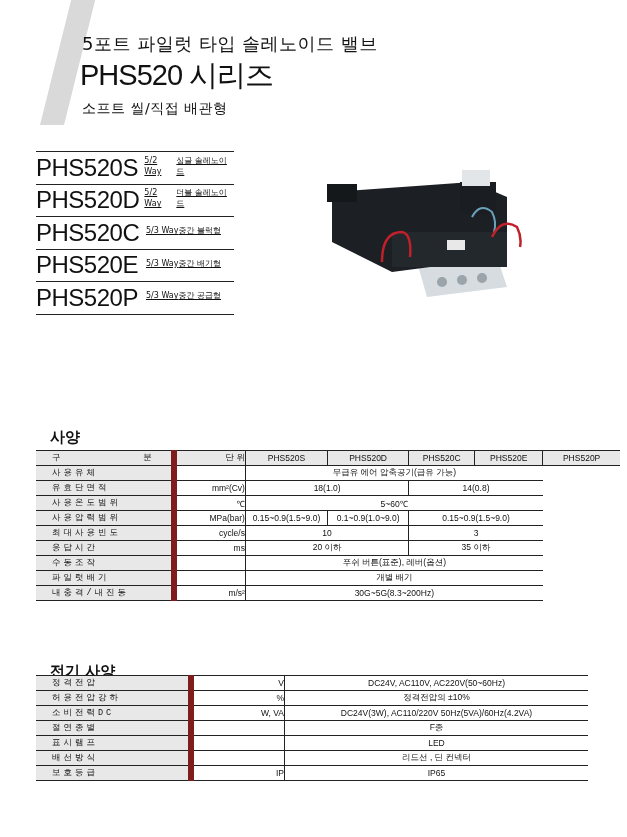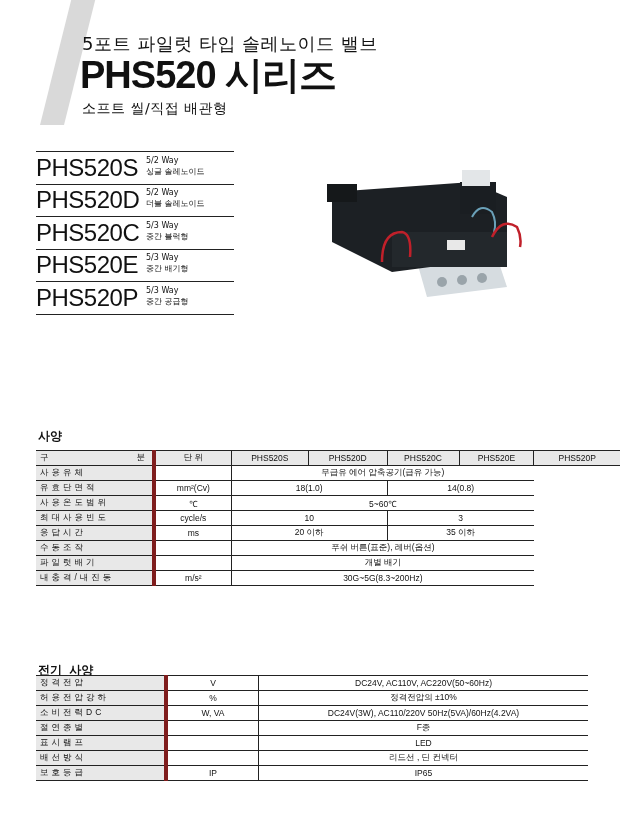--- a/index.html
+++ b/index.html
@@ -2,35 +2,35 @@
 <html><head>
 <meta charset="utf-8">
 <style>
   html, body { margin:0; padding:0; background:#fff; }
   body { width:627px; height:837px; position:relative; overflow:hidden;
          font-family:"DejaVu Sans", sans-serif; color:#111; }
   .slash { position:absolute; left:40px; top:0; width:24px; height:125px;
            background:#d9d9d9; transform:skewX(-14deg); transform-origin:bottom left; }
   .sub1 { position:absolute; left:82px; top:32px; font-size:18px; letter-spacing:0.5px; }
   .main-title { position:absolute; left:80px; top:50px; font-family:"Liberation Sans", sans-serif;
-                font-weight:bold; font-size:38px; letter-spacing:-1px; line-height:50px; }
+                font-weight:normal; font-size:29px; letter-spacing:-1px; line-height:50px; }
   .sub2 { position:absolute; left:82px; top:100px; font-size:14px; letter-spacing:0.5px; }
 
   .models { position:absolute; left:36px; top:151px; width:198px; border-top:1px solid #222; }
   .model-row { height:31.5px; border-bottom:1px solid #222; display:flex; align-items:center; }
   .model-name { font-family:"Liberation Sans", sans-serif; font-size:24px; width:110px; letter-spacing:-0.5px; }
-  .model-desc { display:flex; flex-direction:column; font-size:8px; line-height:11px; margin-top:-4px; }
+  .model-desc { display:flex; flex-direction:row; font-size:8px; line-height:11px; margin-top:-4px;text-decoration:underline; }
 
   .photo { position:absolute; left:322px; top:162px; width:230px; height:140px; }
 
-  .section-title { position:absolute; left:38px; font-size:12px; font-weight:bold;font-family:Liberation Mono, monospace; }
+  .section-title { position:absolute; left:50px; font-size:15px; font-weight:bold; }
   table { border-collapse:collapse; position:absolute; font-size:8.5px; font-family:"Liberation Sans", sans-serif; }
   td { border-bottom:1px solid #222; height:14px; padding:0; text-align:center; white-space:nowrap; }
-  td.lab { background:#e8e8e8; letter-spacing:3px; text-align:justify; text-align-last:justify; padding:0 4px; width:120px; font-size:8.5px; }
-  td.unit { width:90px; border-left:4px solid #7f1d1d; border-right:1px solid #222; }
+  td.lab { background:#e8e8e8; letter-spacing:3px; text-align:justify; text-align-last:justify; padding:0 16px; width:120px; font-size:8.5px;font-family:Liberation Mono, monospace; }
+  td.unit { width:90px; border-left:6px solid #7f1d1d; border-right:1px solid #222;text-align:right; }
   td.v { border-left:1px solid #222; }
   tr.head td { background:#e8e8e8; border-top:1px solid #222; }
 </style>
 </head>
 <body>
 
 <div class="slash"></div>
 <div class="sub1">5포트 파일럿 타입 솔레노이드 밸브</div>
 <div class="main-title">PHS520 시리즈</div>
 <div class="sub2">소프트 씰/직접 배관형</div>
@@ -114,20 +114,28 @@
     <td colspan="2" class="v">14(0.8)</td>
     <td style="border-bottom:none"></td>
   </tr>
   <tr>
     <td class="lab">사용온도범위</td>
     <td class="unit">℃</td>
     <td colspan="4">5~60℃</td>
     <td style="border-bottom:none"></td>
   </tr>
   <tr>
+    <td class="lab">사용압력범위</td>
+    <td class="unit">MPa(bar)</td>
+    <td>0.15~0.9(1.5~9.0)</td>
+    <td class="v">0.1~0.9(1.0~9.0)</td>
+    <td colspan="2" class="v">0.15~0.9(1.5~9.0)</td>
+    <td style="border-bottom:none"></td>
+  </tr>
+  <tr>
     <td class="lab">최대사용빈도</td>
     <td class="unit">cycle/s</td>
     <td colspan="2">10</td>
     <td colspan="2" class="v">3</td>
     <td style="border-bottom:none"></td>
   </tr>
   <tr>
     <td class="lab">응답시간</td>
     <td class="unit">ms</td>
     <td colspan="2">20 이하</td>

